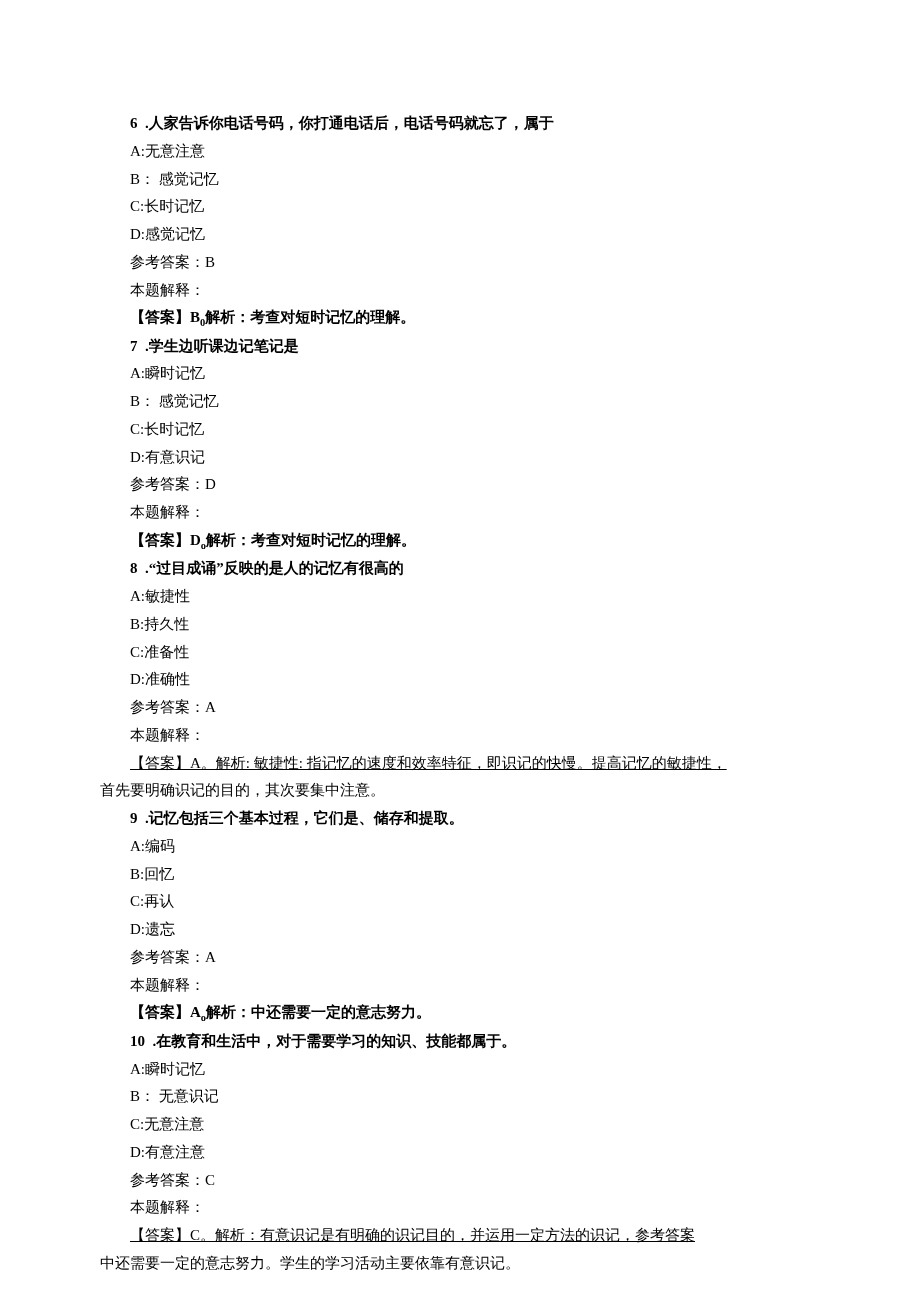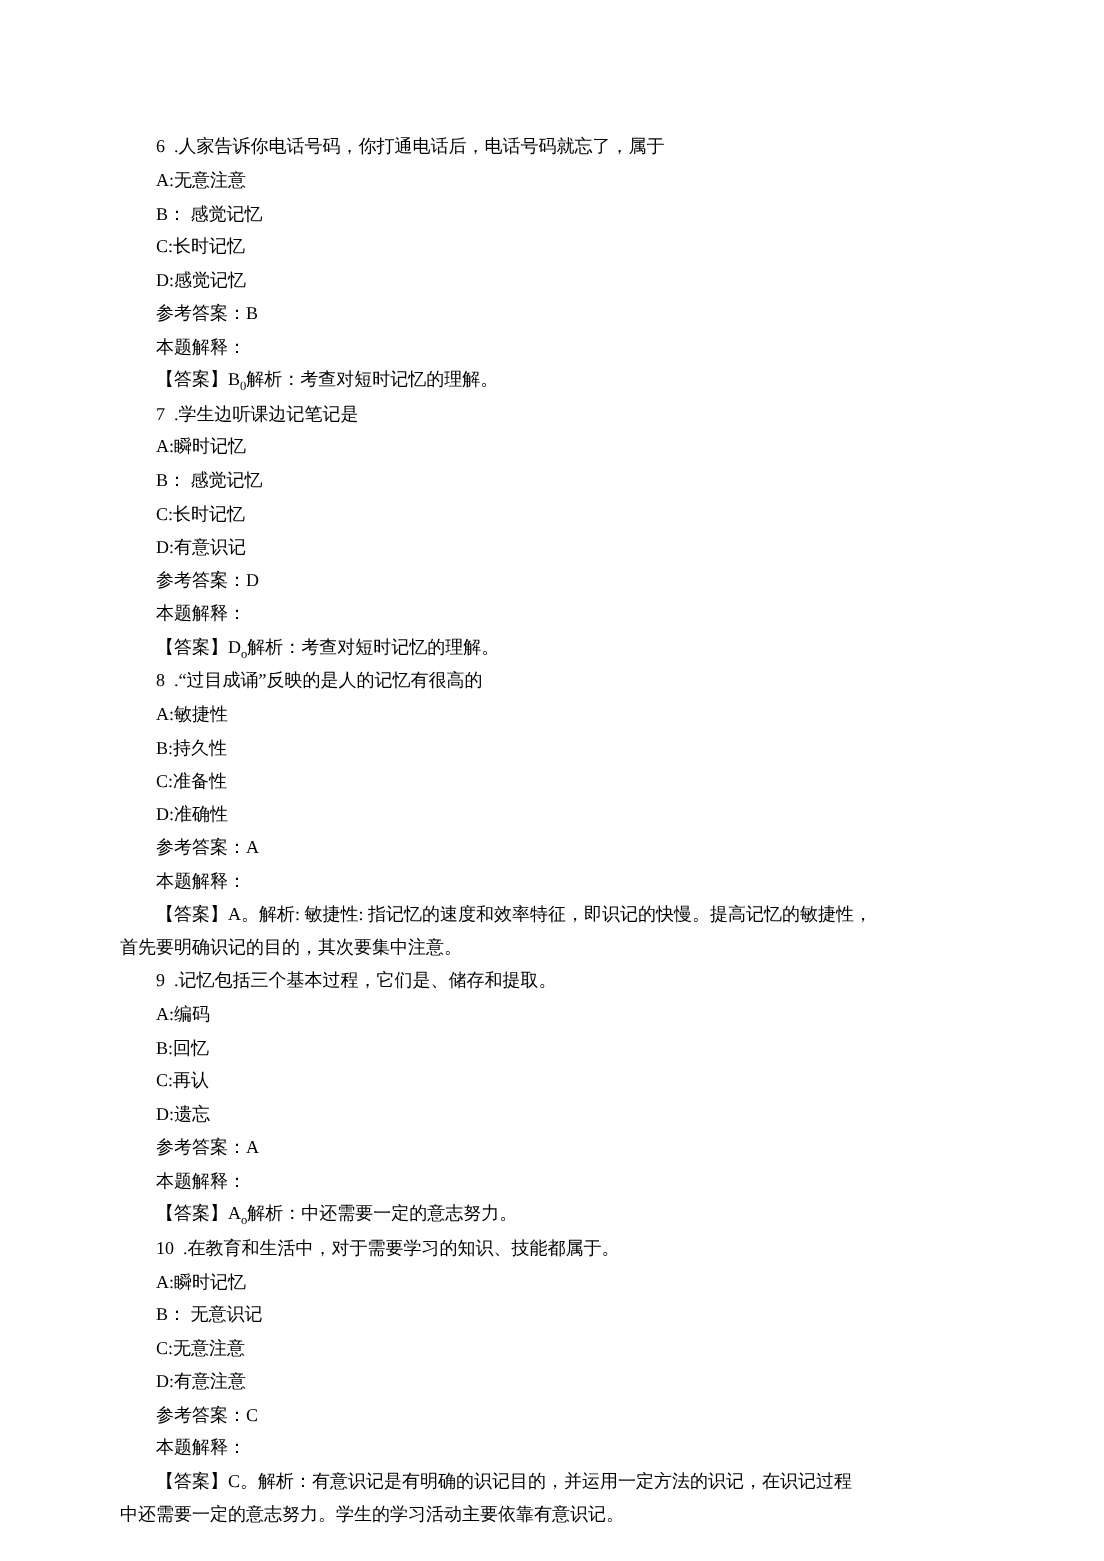--- a/index.html
+++ b/index.html
@@ -11,33 +11,35 @@
   body {
     font-family: "SimSun", "宋体", serif;
     font-size: 15px;
     color: #000000;
     line-height: 1.85;
     padding: 110px 100px 60px 100px;
     box-sizing: border-box;
   }
   .q-block {
     text-indent: 2em;
+    font-weight: bold;
   }
   .no-indent {
     text-indent: 0;
   }
   .opt {
     text-indent: 2em;
   }
   .wide-space {
     display: inline-block;
     width: 0.5em;
   }
   .expl-long {
     text-indent: 2em;
+    text-decoration: underline;
   }
   .sub {
     font-size: 0.7em;
     vertical-align: sub;
   }
 </style>
 </head>
 <body>
 
 <div class="q-block">
@@ -87,14 +89,14 @@
 
 <div class="q-block">
   <span>10</span><span class="wide-space"></span><span>.在教育和生活中，对于需要学习的知识、技能都属于。</span>
 </div>
 <div class="opt">A:瞬时记忆</div>
 <div class="opt"><span>B：</span> <span>无意识记</span></div>
 <div class="opt">C:无意注意</div>
 <div class="opt">D:有意注意</div>
 <div class="opt">参考答案：C</div>
 <div class="opt">本题解释：</div>
-<div class="expl-long">【答案】C。解析：有意识记是有明确的识记目的，并运用一定方法的识记，在识记过程</div>
+<div class="expl-long">【答案】C。解析：有意识记是有明确的识记目的，并运用一定方法的识记，参考答案</div>
 <div class="no-indent">中还需要一定的意志努力。学生的学习活动主要依靠有意识记。</div>
 
 </body></html>

